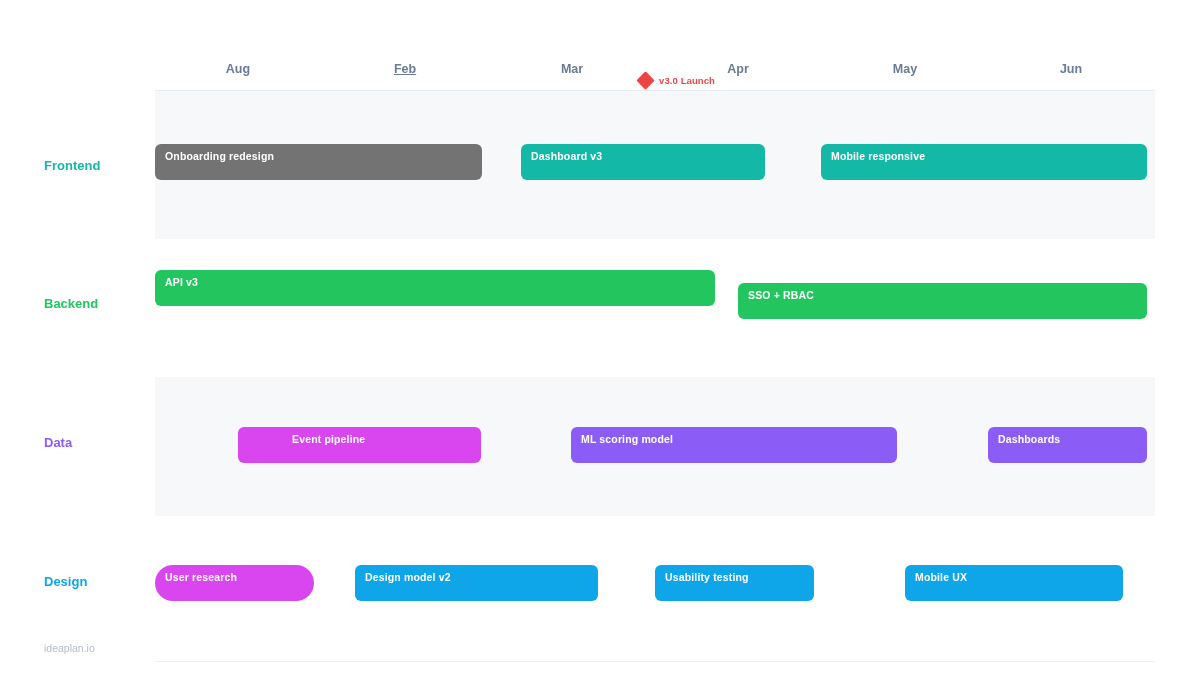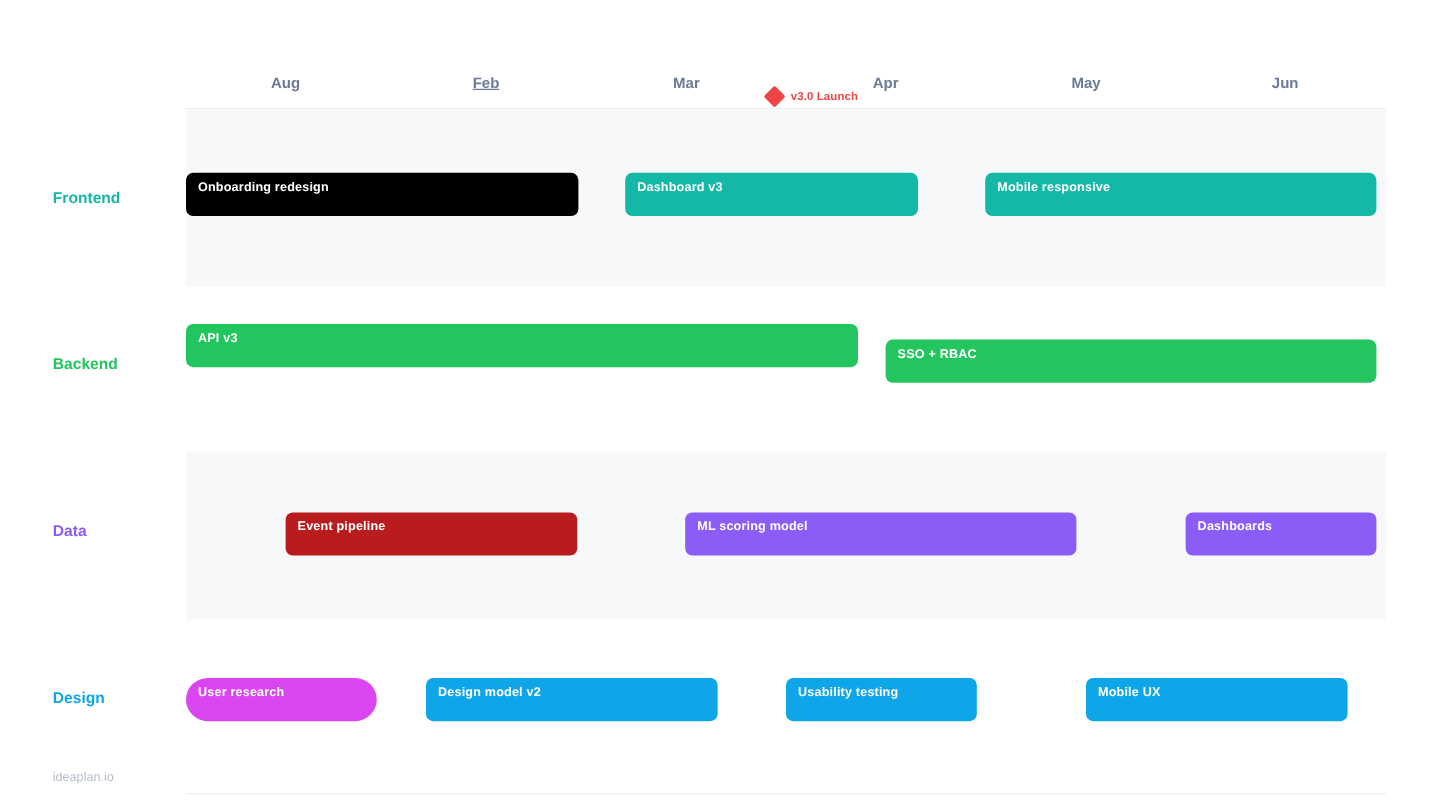--- a/index.html
+++ b/index.html
@@ -158,36 +158,36 @@
       <div class="lane-band" style="top: 91px; height: 148px; background: rgb(247, 248, 250);"></div>
       <div class="lane-band" style="top: 377px; height: 139px; background: rgb(247, 248, 250);"></div>
     </div>
   <div id="labels-layer">
       <div class="lane-label" style="top: 165px; color: rgb(20, 184, 166);">Frontend</div>
       <div class="lane-label" style="top: 303px; color: rgb(34, 197, 94);">Backend</div>
       <div class="lane-label" style="top: 442px; color: rgb(139, 92, 246);">Data</div>
       <div class="lane-label" style="top: 581px; color: rgb(14, 165, 233);">Design</div>
     </div>
   <div id="bars-layer">
-      <div class="task-bar" style="left: 155px; top: 144px; width: 327px; background: #000000;">
+      <div class="task-bar" style="left: 155px; top: 144px; width: 327px; background: #737373;">
         <span class="task-label">Onboarding redesign</span>
       </div>
       <div class="task-bar" style="left: 521px; top: 144px; width: 244px; background: rgb(20, 184, 166);">
         <span class="task-label">Dashboard v3</span>
       </div>
       <div class="task-bar" style="left: 821px; top: 144px; width: 326px; background: rgb(20, 184, 166);">
         <span class="task-label">Mobile responsive</span>
       </div>
       <div class="task-bar" style="left: 155px; top: 270px; width: 560px; background: rgb(34, 197, 94);">
         <span class="task-label">API v3</span>
       </div>
       <div class="task-bar" style="left: 738px; top: 283px; width: 409px; background: rgb(34, 197, 94);">
         <span class="task-label">SSO + RBAC</span>
       </div>
-      <div class="task-bar" style="left: 238px; top: 427px; width: 243px; background: #b91c1c;">
+      <div class="task-bar" style="left: 238px; top: 427px; width: 243px; background: #d946ef; padding-left: 44px;">
         <span class="task-label">Event pipeline</span>
       </div>
       <div class="task-bar" style="left: 571px; top: 427px; width: 326px; background: rgb(139, 92, 246);">
         <span class="task-label">ML scoring model</span>
       </div>
       <div class="task-bar" style="left: 988px; top: 427px; width: 159px; background: rgb(139, 92, 246);">
         <span class="task-label">Dashboards</span>
       </div>
       <div class="task-bar" style="left: 155px; top: 565px; width: 159px; background: #d946ef; border-radius: 18px;">
         <span class="task-label">User research</span>

